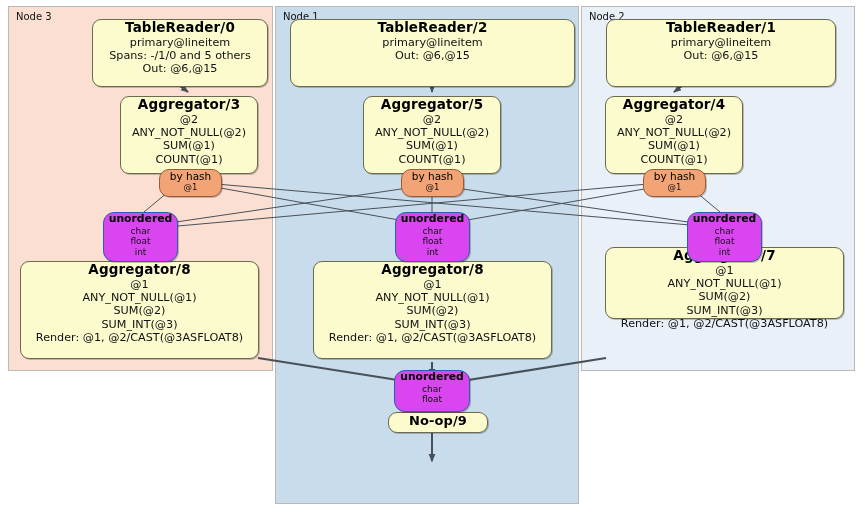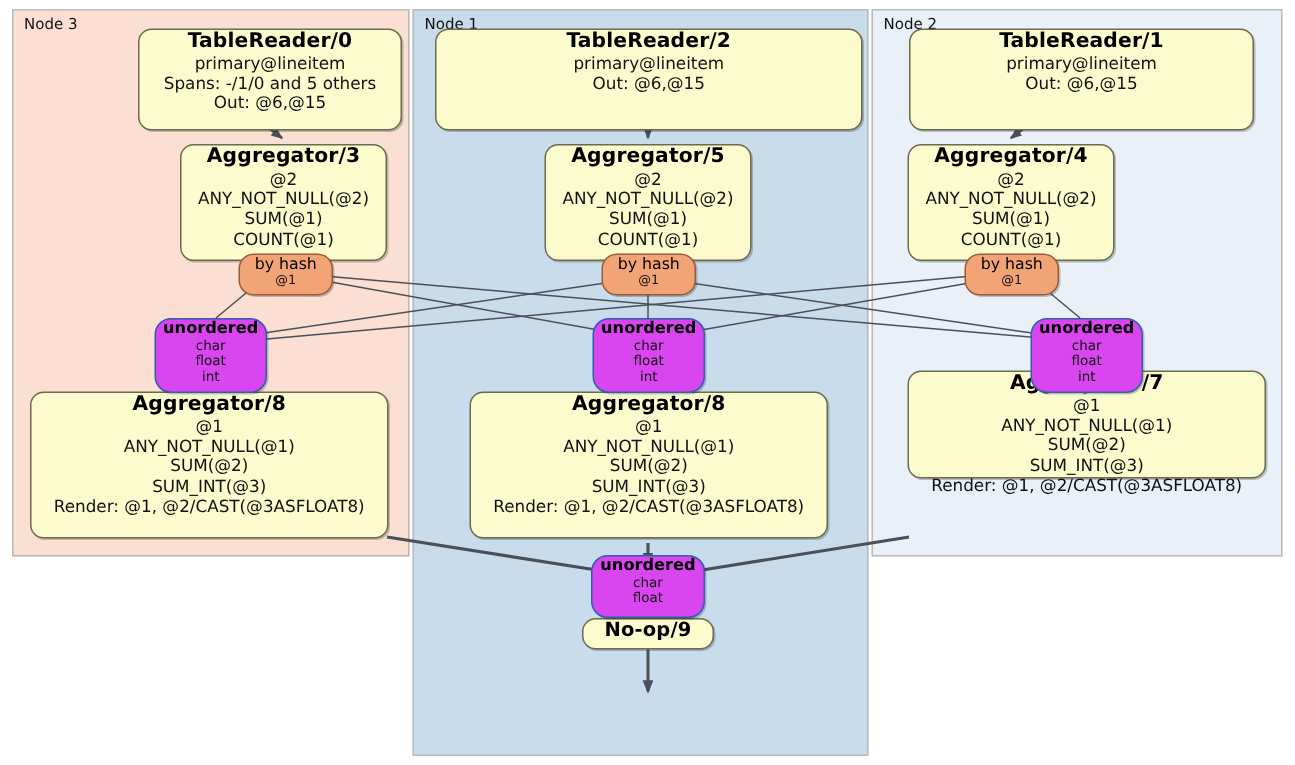--- a/index.html
+++ b/index.html
@@ -157,21 +157,21 @@
     <div class="ln">SUM_INT(@3)</div>
     <div class="ln">Render: @1, @2/CAST(@3ASFLOAT8)</div>
   </div>
 
   <div class="node sync" style="left:394px;top:370px;width:76px;height:42px;">
     <div class="title">unordered</div>
     <div class="ln">char</div>
     <div class="ln">float</div>
   </div>
 
-  <div class="node proc small" style="left:388px;top:412px;width:88px;height:21px;">
+  <div class="node proc small" style="left:388px;top:412px;width:100px;height:21px;">
     <div class="title">No-op/9</div>
   </div>
 
 
   <div class="node proc" style="left:606px;top:19px;width:230px;height:68px;">
     <div class="title">TableReader/1</div>
     <div class="ln">primary@lineitem</div>
     <div class="ln">Out: @6,@15</div>
   </div>
 

